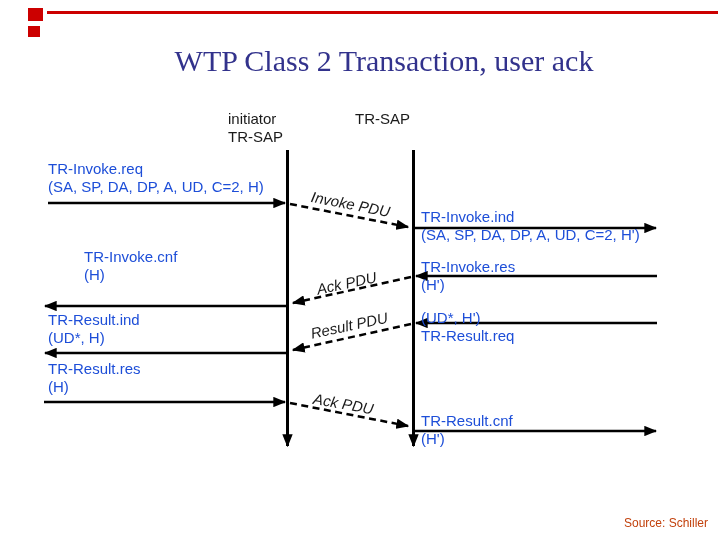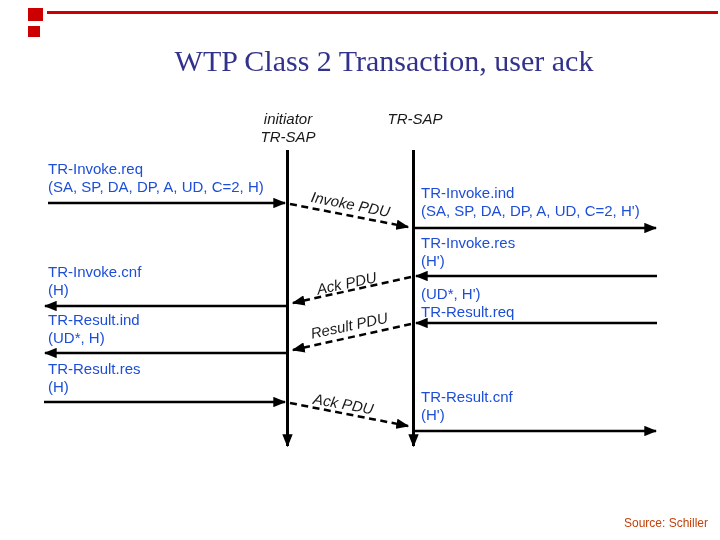--- a/index.html
+++ b/index.html
@@ -28,41 +28,40 @@
     color: #32328c;
     letter-spacing: 0px;
     white-space: nowrap;
     margin-left: 30px;
   }
 
   
   .lifeline-label {
     position: absolute;
     width: 120px;
-    text-align: center;
+    text-align: left;
     font-size: 15px;
     line-height: 18px;
     color: #1a1a1a;
-    font-style: italic;
   }
   #lifeline-label-initiator { left: 228px; top: 110px; }
   #lifeline-label-responder { left: 355px; top: 110px; }
 
   
   .msg {
     position: absolute;
     font-size: 15px;
     line-height: 18px;
     color: #1d4ed8;
     white-space: nowrap;
   }
   .msg-left  { left: 48px; }
-  .msg-right { left: 421px; }
+  .msg-right { left: 421px; margin-top: 24px; }
   #msg-l0 { top: 160px; }
-  #msg-l1 { top: 263px; }
+  #msg-l1 { top: 248px; margin-left: 36px; }
   #msg-l2 { top: 311px; }
   #msg-l3 { top: 360px; }
   #msg-r0 { top: 184px; }
   #msg-r1 { top: 234px; }
   #msg-r2 { top: 285px; }
   #msg-r3 { top: 388px; }
 
   
   .pdu-label {
     position: absolute;

